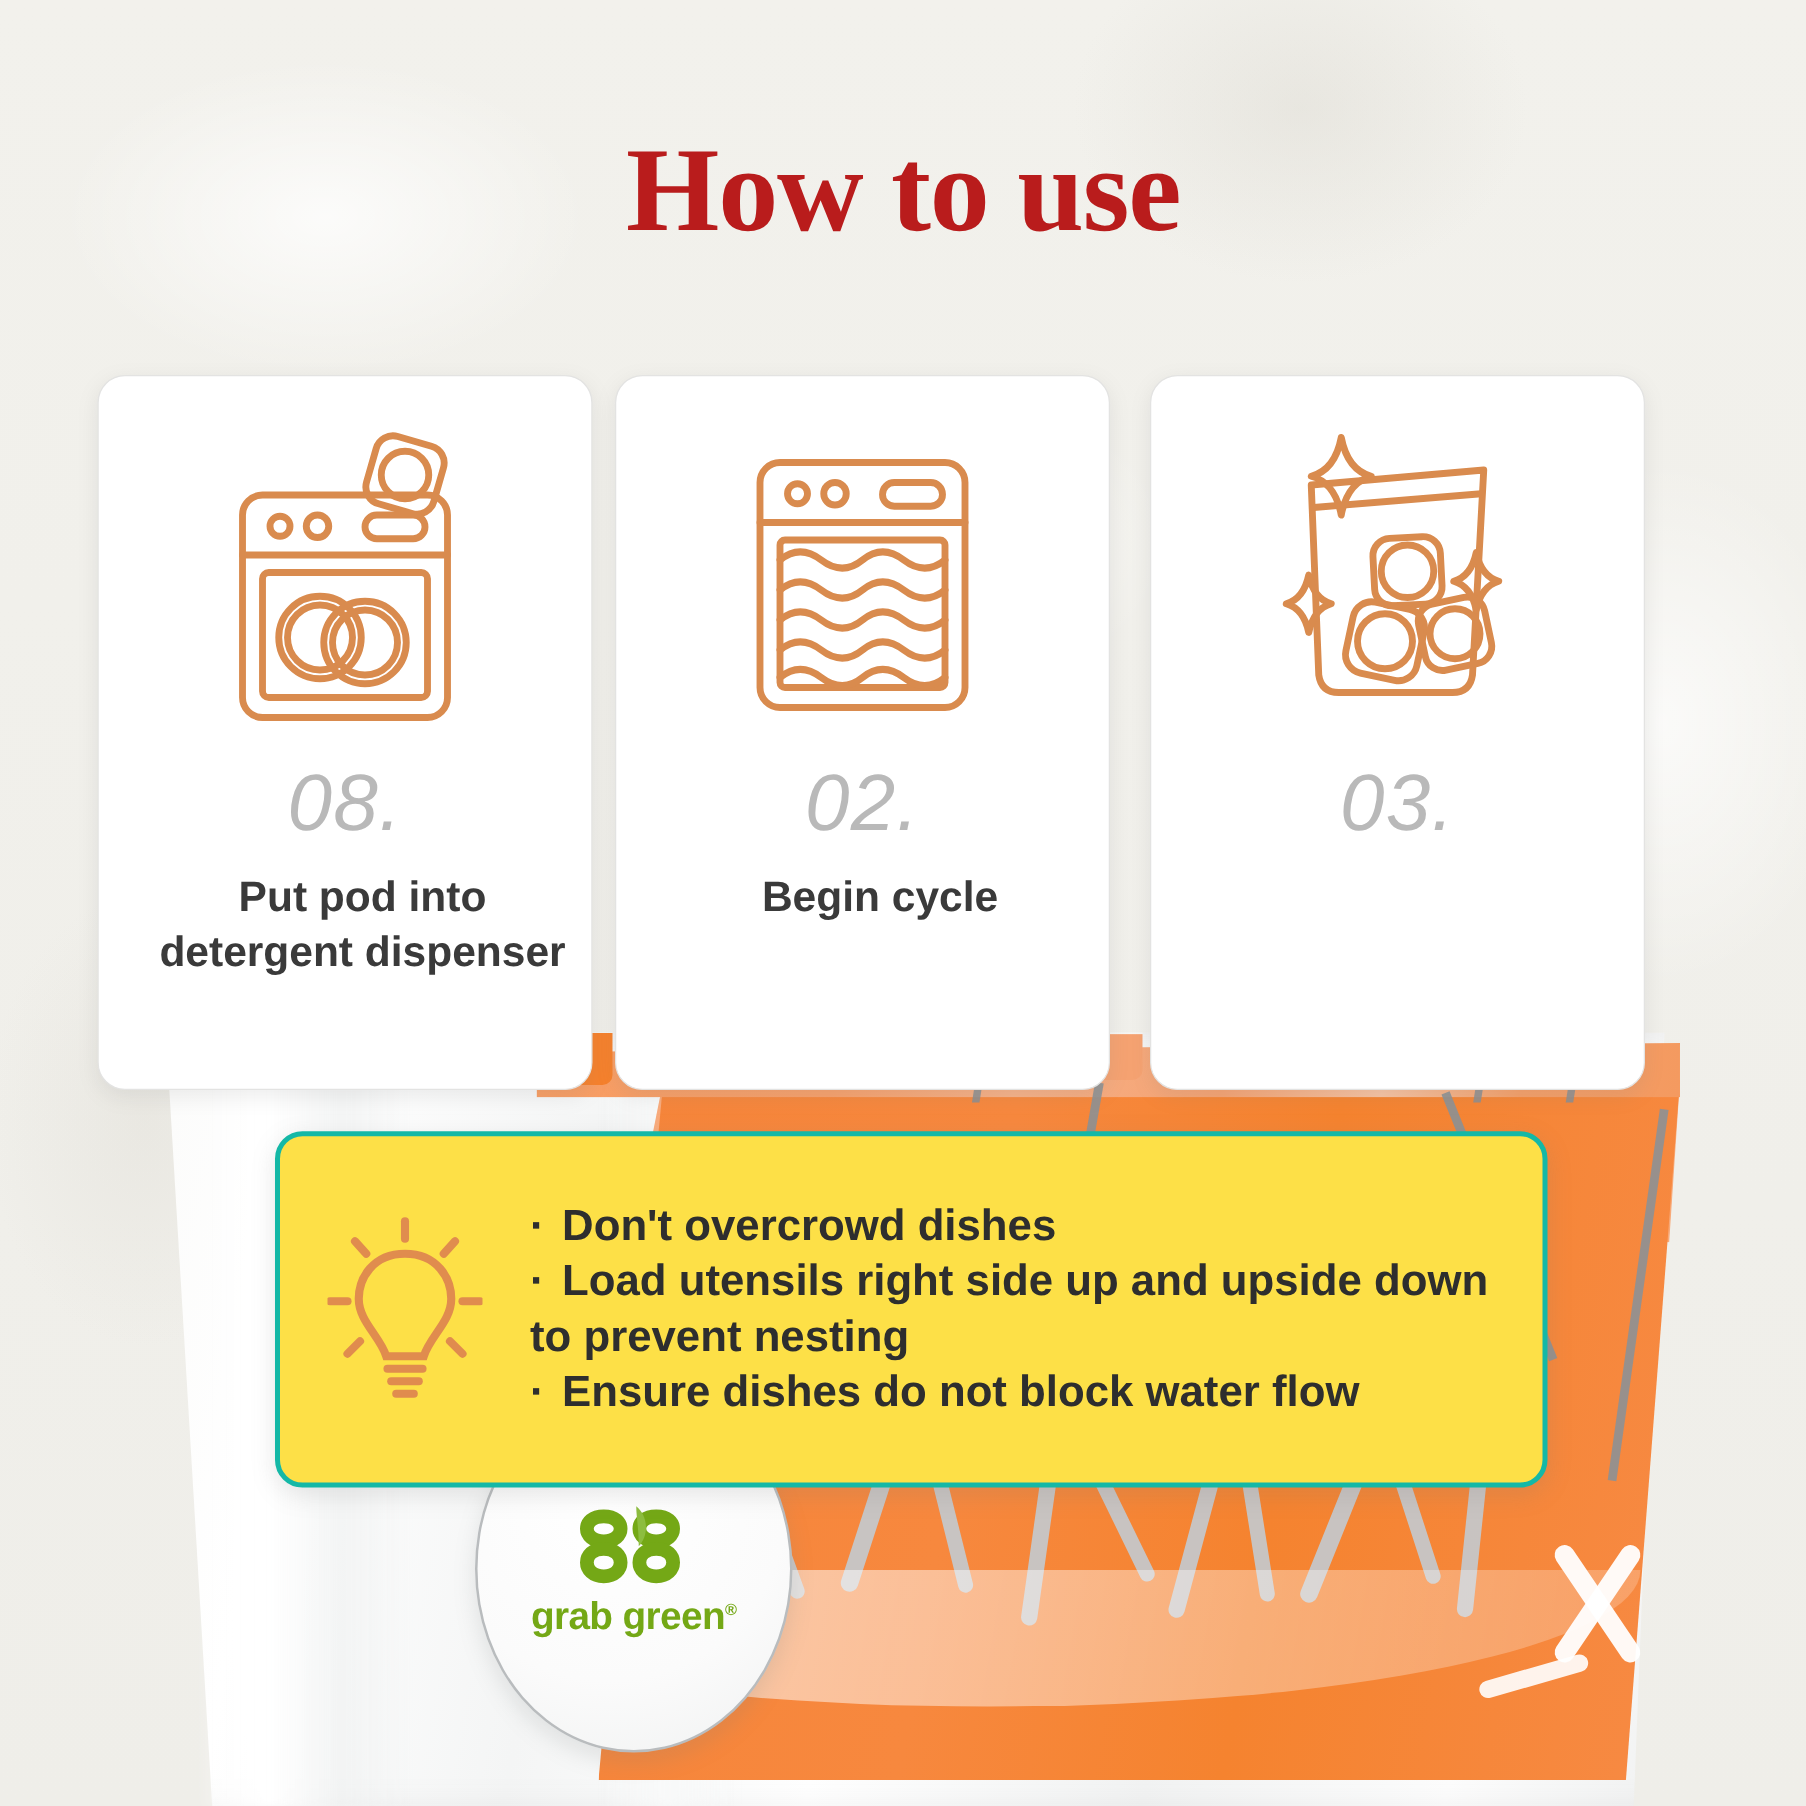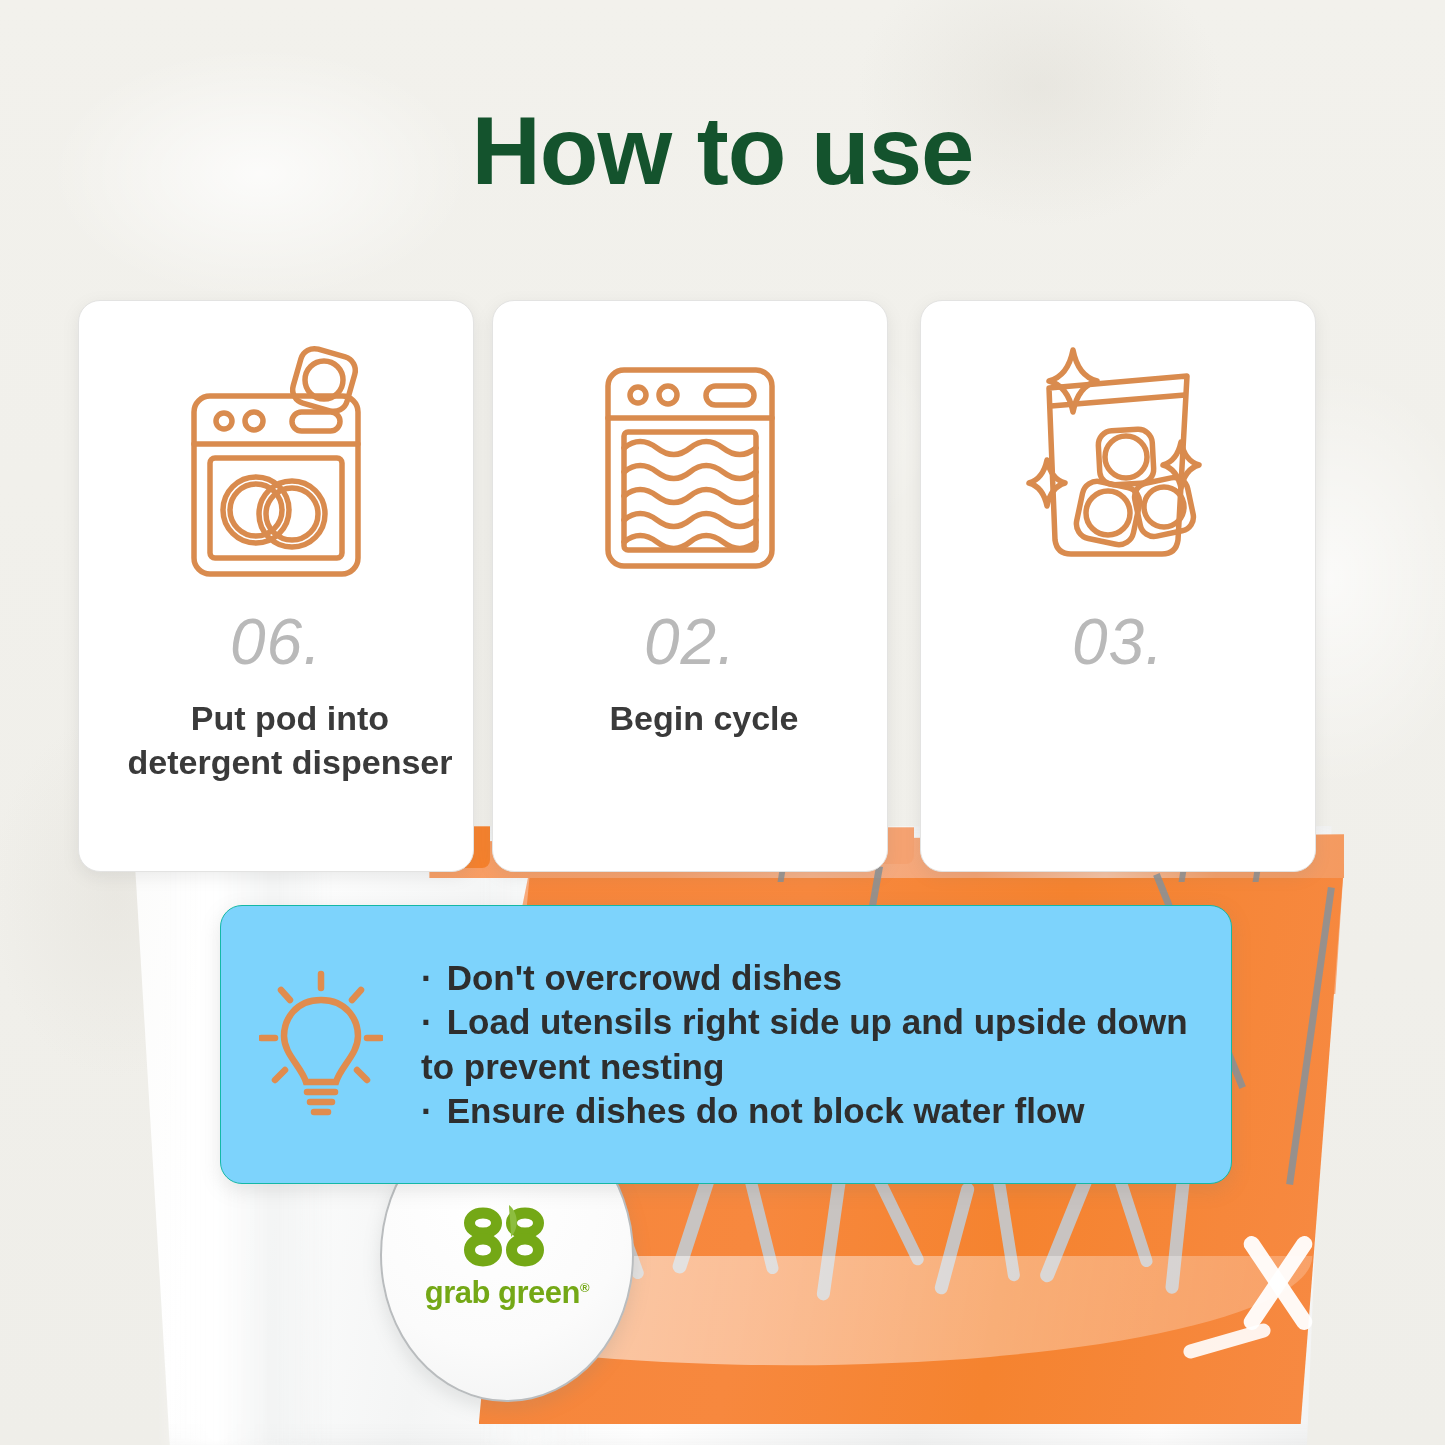--- a/index.html
+++ b/index.html
@@ -92,22 +92,23 @@
     position:absolute;left:36%;top:430px;width:64%;height:210px;
     background:linear-gradient(100deg,rgba(255,255,255,.55),rgba(255,255,255,.18));
     clip-path:ellipse(66% 52% at 30% 0%);
   }
   .utensil{position:absolute;background:#c3c9cd;opacity:.92;}
 
   
   #page-title{
     position:absolute;left:0;top:96px;width:100%;
     text-align:center;
-    font-size:96px;font-weight:bold;color:#14532d;
+    font-size:96px;font-weight:bold;color:#b91c1c;
     letter-spacing:-1px;
+    font-family:Liberation Serif, serif;
   }
 
   
   .step-card{
     position:absolute;top:300px;width:394px;height:570px;
     background:#ffffff;border-radius:22px;
     border:1px solid #e3e3e2;
     box-shadow:0 5px 16px rgba(130,130,130,.14);
     display:flex;flex-direction:column;align-items:center;
   }
@@ -121,22 +122,22 @@
   }
   .step-label{
     margin-top:18px;padding:0 14px;
     font-size:34px;font-weight:bold;color:#3a3a3a;
     text-align:center;line-height:1.28;margin-left:28px;
   }
 
   
   #tips-card{
     position:absolute;left:220px;top:905px;width:1010px;height:277px;
-    background:#7dd3fc;border-radius:22px;
-    border:1px solid #14b8a6;
+    background:#fde047;border-radius:22px;
+    border:4px solid #14b8a6;
     box-shadow:0 6px 20px rgba(120,120,120,.18);
     display:flex;align-items:center;
   }
   #tips-icon{width:200px;display:flex;align-items:center;justify-content:center;}
   #tips-list{flex:1;padding-right:40px;}
   .tip-row{
     font-size:35px;color:#2e2e2e;font-weight:bold;line-height:1.27;
     text-indent:0;
   }
   .tip-row .bullet{color:#2e2e2e;margin-right:14px;}
@@ -221,21 +222,21 @@
 
         <rect x="34" y="114" width="132" height="100" rx="5"></rect>
 
         <circle cx="80" cy="166" r="33"></circle>
         <circle cx="80" cy="166" r="26"></circle>
         <circle cx="116" cy="170" r="33"></circle>
         <circle cx="116" cy="170" r="26"></circle>
       </g>
     </svg>
   </div>
-  <div class="step-number">06.</div>
+  <div class="step-number">08.</div>
   <div class="step-label">Put pod into detergent dispenser</div>
 </div>
 
 <div class="step-card" id="step-card-2">
   <div class="step-icon">
     <svg width="200" height="250" viewBox="0 0 200 250">
       <g fill="none" stroke="#d98b4e" stroke-width="5.5" stroke-linecap="round" stroke-linejoin="round">
         <rect x="18" y="26" width="164" height="196" rx="16"></rect>
         <line x1="18" y1="74" x2="182" y2="74"></line>
         <circle cx="48" cy="51" r="8"></circle>

